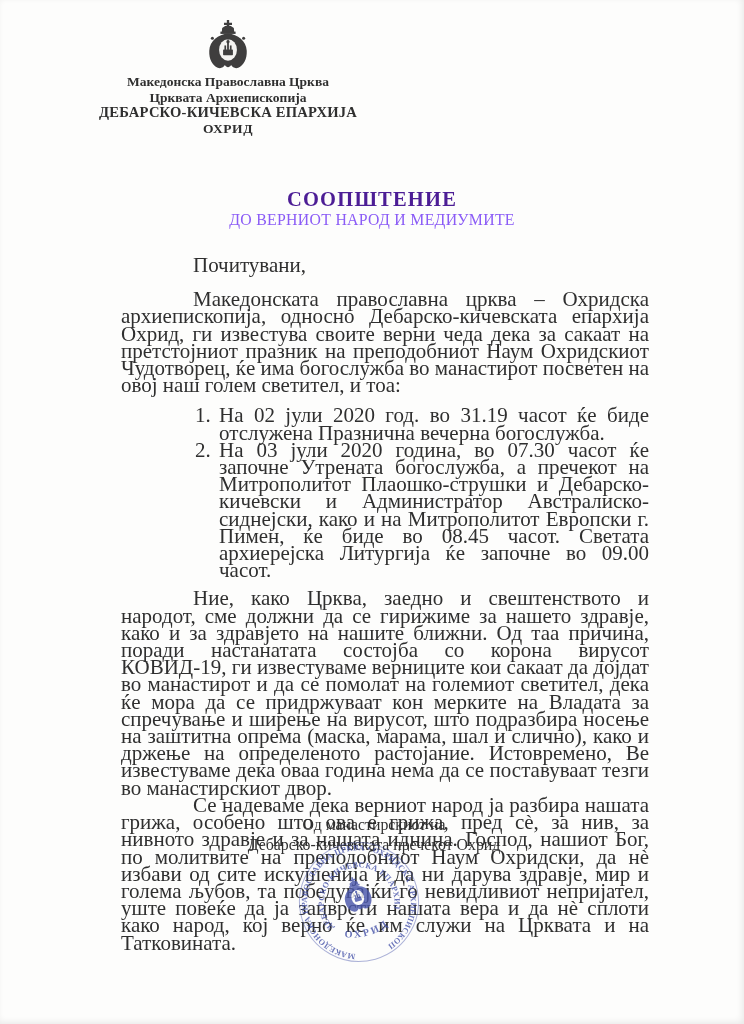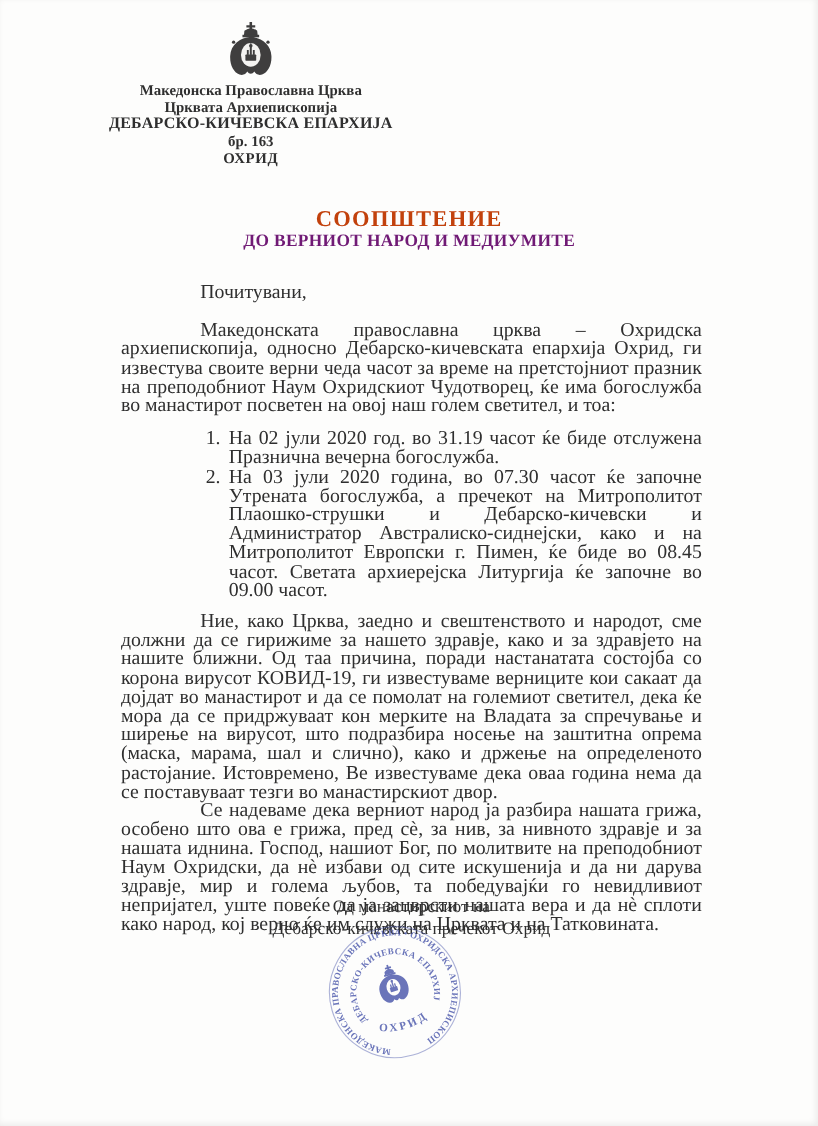--- a/index.html
+++ b/index.html
@@ -21,31 +21,31 @@
   }
   .emblem{display:block;margin:0 auto 4px auto;}
   .lh-line{font-weight:bold;font-size:13.5px;white-space:nowrap;}
   .lh-line.eparchy{font-size:14.6px;letter-spacing:.2px;}
   .lh-line.city{letter-spacing:.6px;}
 
   
   .title-block{position:absolute;left:0;top:187px;width:744px;text-align:center;}
   .title-main{
     margin:0;font-size:20.5px;font-weight:bold;letter-spacing:1.2px;
-    line-height:24px;color:#c2410c;
+    line-height:24px;color:#4c1d95;
   }
   .title-sub{
-    margin:0;font-size:15.8px;font-weight:bold;letter-spacing:.3px;
-    line-height:18px;color:#701a75;
+    margin:0;font-size:15.8px;font-weight:normal;letter-spacing:.3px;
+    line-height:18px;color:#8b5cf6;
   }
 
   
   .letter-body{
-    position:absolute;left:110px;top:257px;width:528px;
-    font-size:18px;line-height:17.2px;text-align:justify;
+    position:absolute;left:121px;top:257px;width:528px;
+    font-size:21px;line-height:17.2px;text-align:justify;
   }
   .letter-body p{margin:0;text-indent:72px;}
   .salutation{margin:0 0 17px 0 !important;}
   .service-list{
     margin:13px 0 11px 0;padding:0 0 0 95px;
   }
   .service-list li{
     text-align:justify;padding-left:3px;margin:0;
   }
 
@@ -85,32 +85,31 @@
         <rect x="26" y="28.5" width="1.9" height="5"></rect>
         <rect x="32.1" y="28.5" width="1.9" height="5"></rect>
         <rect x="29" y="25" width="2" height="8.5"></rect>
         <circle cx="30" cy="24.3" r="1.8"></circle>
         <rect x="29.6" y="21" width="0.9" height="2.4"></rect>
       </g>
     </svg>
     <div class="lh-line">Македонска Православна Црква</div>
     <div class="lh-line">Црквата Архиепископија</div>
     <div class="lh-line eparchy">ДЕБАРСКО-КИЧЕВСКА ЕПАРХИЈА</div>
-    <div class="lh-line">бр. 163</div>
     <div class="lh-line city">ОХРИД</div>
   </div>
 
   <div class="title-block">
     <h1 class="title-main">СООПШТЕНИЕ</h1>
     <h2 class="title-sub">ДО ВЕРНИОТ НАРОД И МЕДИУМИТЕ</h2>
   </div>
 
   <div class="letter-body">
     <p class="salutation">Почитувани,</p>
-    <p>Македонската православна црква – Охридска архиепископија, односно Дебарско-кичевската епархија Охрид, ги известува своите верни чеда часот за време на претстојниот празник на преподобниот Наум Охридскиот Чудотворец, ќе има богослужба во манастирот посветен на овој наш голем светител, и тоа:</p>
+    <p>Македонската православна црква – Охридска архиепископија, односно Дебарско-кичевската епархија Охрид, ги известува своите верни чеда дека за сакаат на претстојниот празник на преподобниот Наум Охридскиот Чудотворец, ќе има богослужба во манастирот посветен на овој наш голем светител, и тоа:</p>
     <ol class="service-list">
       <li>На 02 јули 2020 год. во 31.19 часот ќе биде отслужена Празнична вечерна богослужба.</li>
       <li>На 03 јули 2020 година, во 07.30 часот ќе започне Утрената богослужба, а пречекот на Митрополитот Плаошко-струшки и Дебарско-кичевски и Администратор Австралиско-сиднејски, како и на Митрополитот Европски г. Пимен, ќе биде во 08.45 часот. Светата архиерејска Литургија ќе започне во 09.00 часот.</li>
     </ol>
     <p>Ние, како Црква, заедно и свештенството и народот, сме должни да се гирижиме за нашето здравје, како и за здравјето на нашите ближни. Од таа причина, поради настанатата состојба со корона вирусот КОВИД-19, ги известуваме верниците кои сакаат да дојдат во манастирот и да се помолат на големиот светител, дека ќе мора да се придржуваат кон мерките на Владата за спречување и ширење на вирусот, што подразбира носење на заштитна опрема (маска, марама, шал и слично), како и држење на определеното растојание. Истовремено, Ве известуваме дека оваа година нема да се поставуваат тезги во манастирскиот двор.</p>
     <p>Се надеваме дека верниот народ ја разбира нашата грижа, особено што ова е грижа, пред сè, за нив, за нивното здравје и за нашата иднина. Господ, нашиот Бог, по молитвите на преподобниот Наум Охридски, да нè избави од сите искушенија и да ни дарува здравје, мир и голема љубов, та победувајќи го невидливиот непријател, уште повеќе да ја зацврсти нашата вера и да нè сплоти како народ, кој верно ќе им служи на Црквата и на Татковината.</p>
   </div>
 
   <div class="closing">
     <div>Од манастирскиот на</div>

